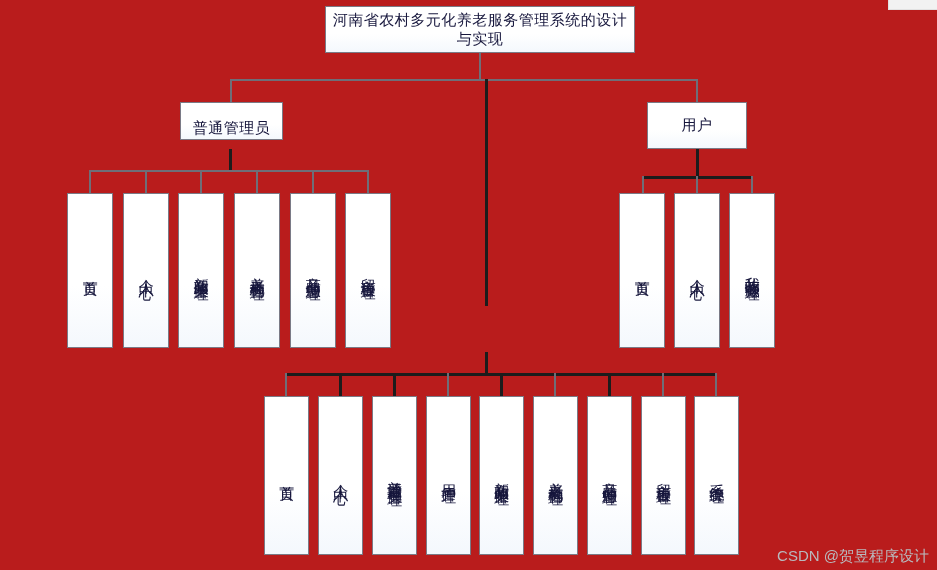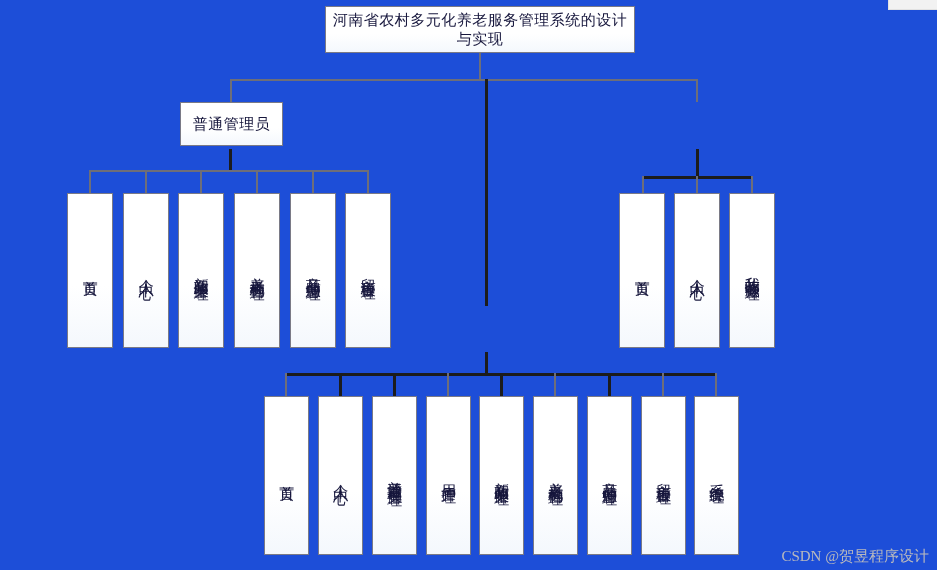--- a/index.html
+++ b/index.html
@@ -6,21 +6,21 @@
   html,body{margin:0;padding:0;background:#ffffff;}
   body{
     font-family:"DejaVu Sans","Liberation Sans",sans-serif;
     color:#1b1b3a;
   }
   #canvas{
     position:relative;
     width:937px;
     height:570px;
     overflow:hidden;
-    background:#1d4ed8;
+    background:#b91c1c;
   }
   
   .node{
     position:absolute;
     box-sizing:border-box;
     border:1px solid #7a7a86;
     background:linear-gradient(180deg,#ffffff 0%,#ffffff 60%,#f4f8fd 100%);
     display:flex;
     align-items:center;
     justify-content:center;
@@ -65,21 +65,21 @@
 
   
   #watermark{
     position:absolute;
     right:8px;
     bottom:4px;
     font-size:15px;
     color:#b9b9bd;
     white-space:nowrap;
     user-select:none;
-    font-family:Liberation Serif, serif;
+    font-family:Liberation Sans, sans-serif;
   }
   
   #corner-artifact{
     position:absolute;
     right:0;
     top:0;
     width:48px;
     height:9px;
     background:#f2f2f2;
     border-left:1px solid #e2e2e2;
@@ -100,24 +100,27 @@
   <div class="ln v" style="left:479px;top:53px;width:2px;height:27px;"></div>
 
   <div class="ln h" style="left:230px;top:79px;width:468px;height:2px;"></div>
 
   <div class="ln v" style="left:230px;top:79px;width:2px;height:23px;"></div>
 
   <div class="ln v" style="left:696px;top:79px;width:2px;height:23px;"></div>
 
   <div class="ln v thick" style="left:485px;top:79px;width:3px;height:227px;"></div>
 
-  <div class="node role" style="left:180px;top:102px;width:103px;height:44px;">
+  <div class="node role" style="left:180px;top:102px;width:103px;height:38px;align-items:flex-end;">
     <span>普通管理员</span>
   </div>
 
+  <div class="node role" style="left:647px;top:102px;width:100px;height:47px;">
+    <span>用户</span>
+  </div>
 
 
   <div class="ln v thick" style="left:229px;top:149px;width:3px;height:22px;"></div>
 
   <div class="ln h" style="left:89px;top:170px;width:280px;height:2px;"></div>
 
   <div class="ln v" style="left:89px;top:170px;width:2px;height:23px;"></div>
   <div class="ln v" style="left:145px;top:170px;width:2px;height:23px;"></div>
   <div class="ln v" style="left:200px;top:170px;width:2px;height:23px;"></div>
   <div class="ln v" style="left:256px;top:170px;width:2px;height:23px;"></div>

